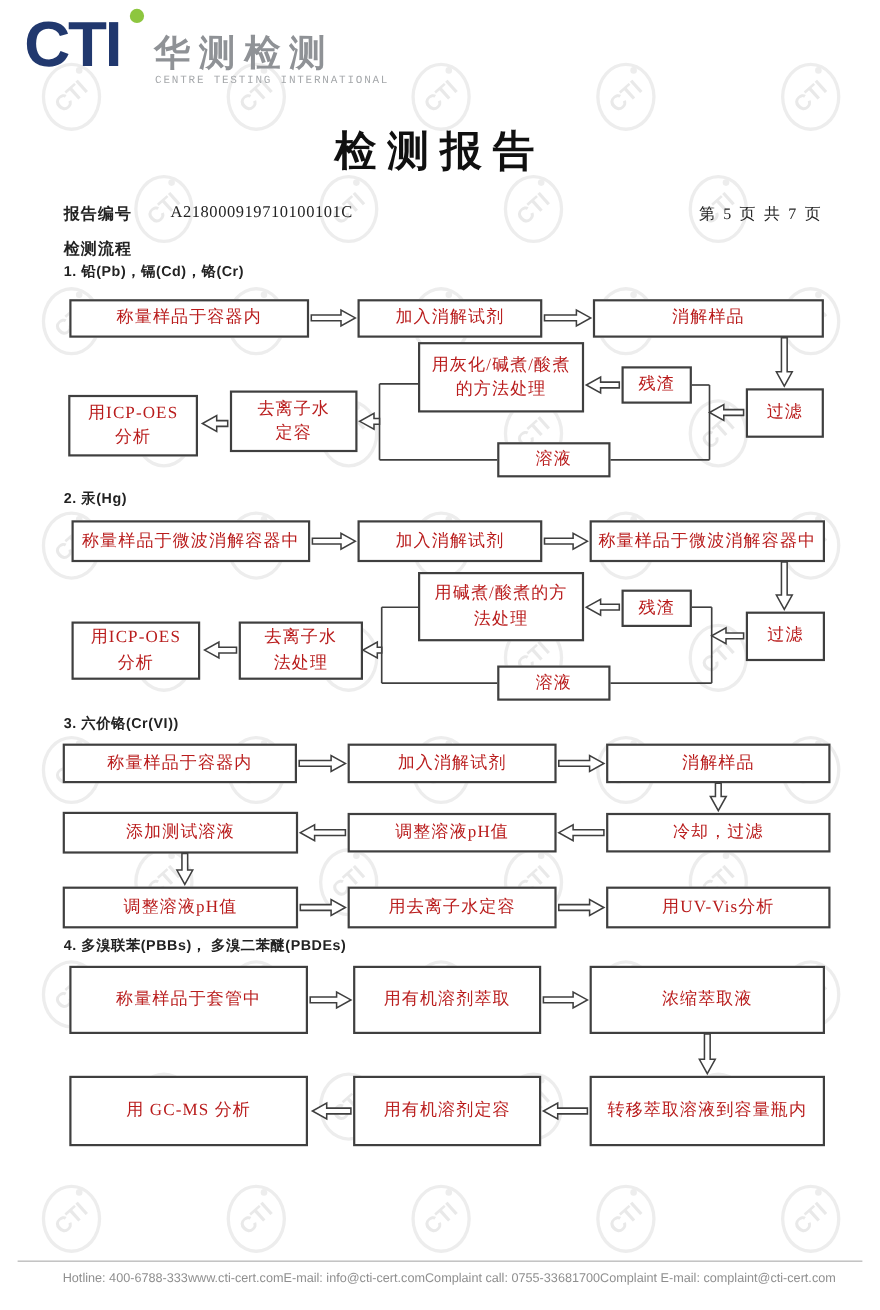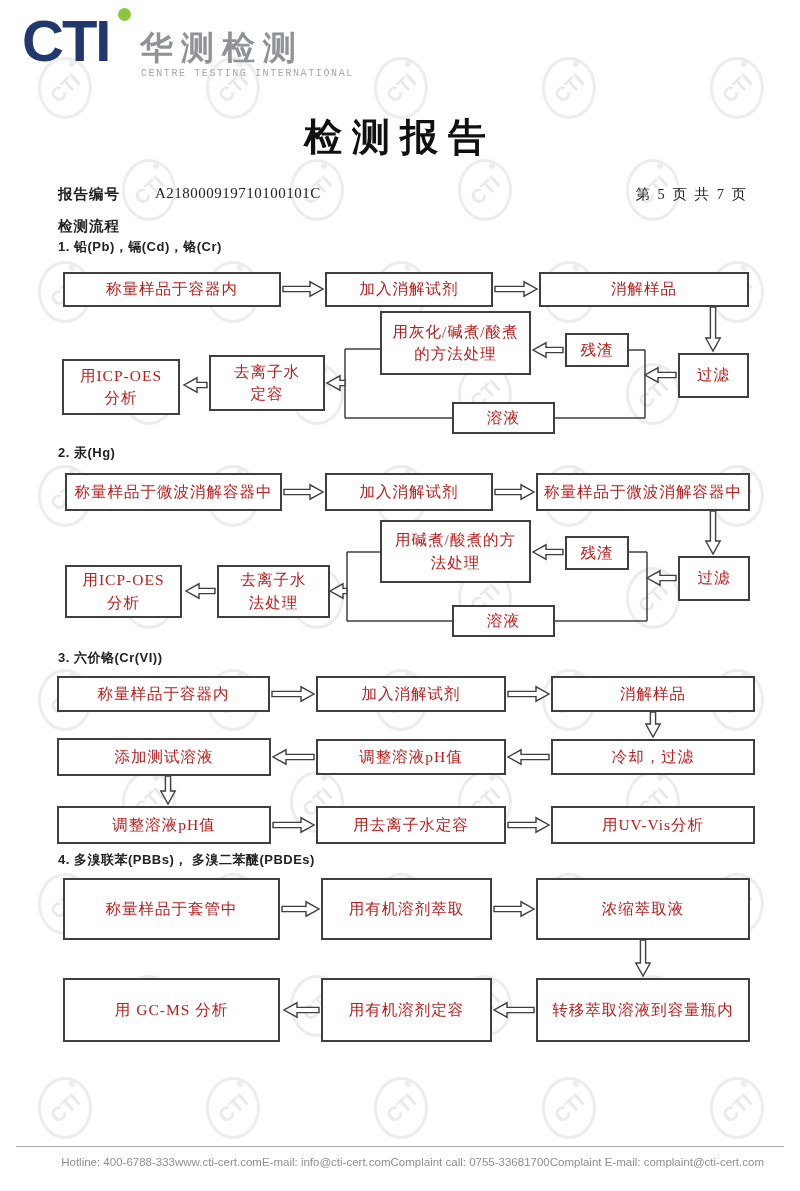--- a/index.html
+++ b/index.html
@@ -31,21 +31,21 @@
   
   .sec-head{position:absolute;z-index:2;font-weight:bold;font-size:13px;letter-spacing:.5px;
             font-family:"Liberation Sans",sans-serif;white-space:nowrap;}
   .fbox{position:absolute;z-index:2;box-sizing:border-box;background:#fff;border:2px solid #3f3f3f;
         display:flex;align-items:center;justify-content:center;text-align:center;
         font-size:15.5px;letter-spacing:1px;line-height:1.45;white-space:pre-line;color:#b91c1c;}
   #connectors{position:absolute;inset:0;z-index:3;pointer-events:none;}
   
   .footer-line{position:absolute;left:16px;top:1146px;width:768px;height:1px;background:#ababab;z-index:2;}
   .footer{position:absolute;left:57px;top:1156px;width:707px;z-index:2;display:flex;
-          justify-content:flex-end;font:11.5px "Liberation Sans",sans-serif;color:#8f8f8f;white-space:nowrap;}
+          justify-content:flex-start;font:11.5px "Liberation Sans",sans-serif;color:#8f8f8f;white-space:nowrap;}
 </style>
 </head>
 <body>
 
 <div class="page" style="--navy: #21386e; --green: #8dc63f; --logo-gray: #8f9296; --wm: #ededed; --wm-text: #e9e9e9;">
 
   <div id="wm-layer">
       <div class="wm" style="left: 38px; top: 57px;">
         <i></i>
         <b>CTI</b>

